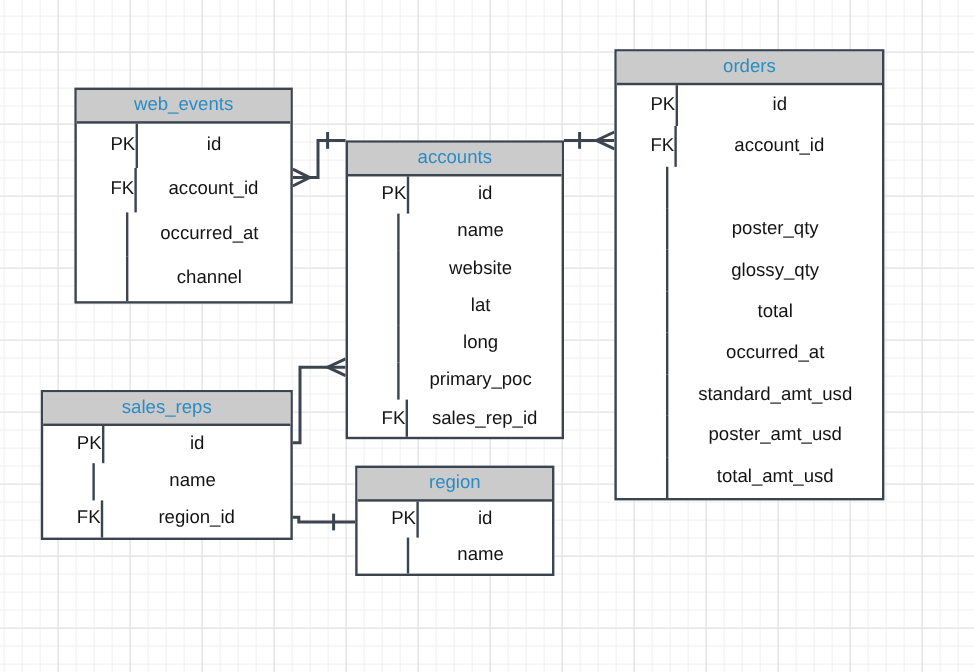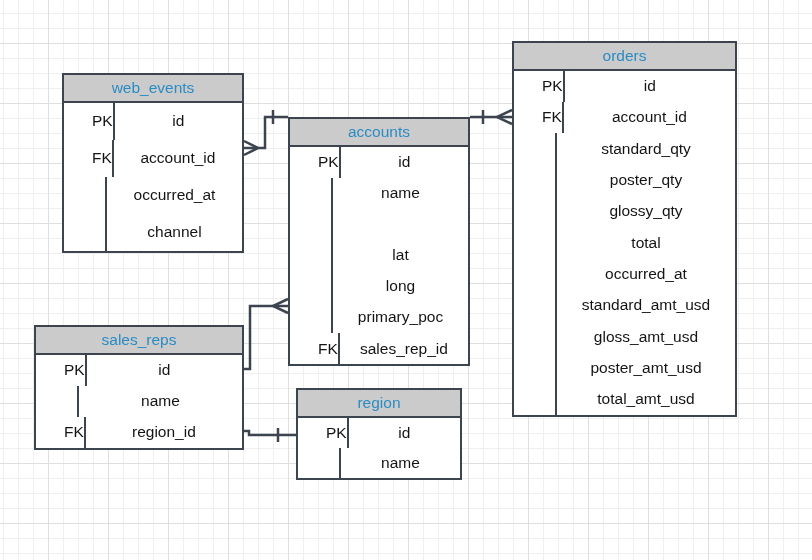--- a/index.html
+++ b/index.html
@@ -101,20 +101,21 @@
     <div class="erow">
       <div class="key-cell">PK</div>
       <div class="field-cell">id</div>
     </div>
     <div class="erow">
       <div class="key-cell"></div>
       <div class="field-cell">name</div>
     </div>
     <div class="erow">
       <div class="key-cell"></div>
+      <div class="field-cell">website</div>
     </div>
     <div class="erow">
       <div class="key-cell"></div>
       <div class="field-cell">lat</div>
     </div>
     <div class="erow">
       <div class="key-cell"></div>
       <div class="field-cell">long</div>
     </div>
     <div class="erow">
@@ -134,45 +135,40 @@
     <div class="erow">
       <div class="key-cell">PK</div>
       <div class="field-cell">id</div>
     </div>
     <div class="erow">
       <div class="key-cell">FK</div>
       <div class="field-cell">account_id</div>
     </div>
     <div class="erow">
       <div class="key-cell"></div>
-      <div class="field-cell">standard_qty</div>
     </div>
     <div class="erow">
       <div class="key-cell"></div>
       <div class="field-cell">poster_qty</div>
     </div>
     <div class="erow">
       <div class="key-cell"></div>
       <div class="field-cell">glossy_qty</div>
     </div>
     <div class="erow">
       <div class="key-cell"></div>
       <div class="field-cell">total</div>
     </div>
     <div class="erow">
       <div class="key-cell"></div>
       <div class="field-cell">occurred_at</div>
     </div>
     <div class="erow">
       <div class="key-cell"></div>
       <div class="field-cell">standard_amt_usd</div>
-    </div>
-    <div class="erow">
-      <div class="key-cell"></div>
-      <div class="field-cell">gloss_amt_usd</div>
     </div>
     <div class="erow">
       <div class="key-cell"></div>
       <div class="field-cell">poster_amt_usd</div>
     </div>
     <div class="erow">
       <div class="key-cell"></div>
       <div class="field-cell">total_amt_usd</div>
     </div>
   </div>

